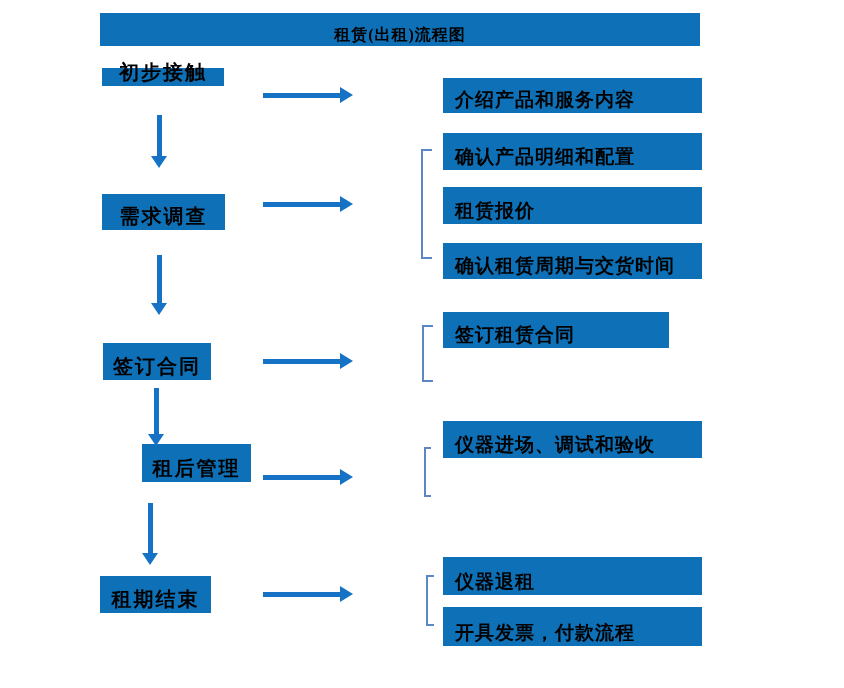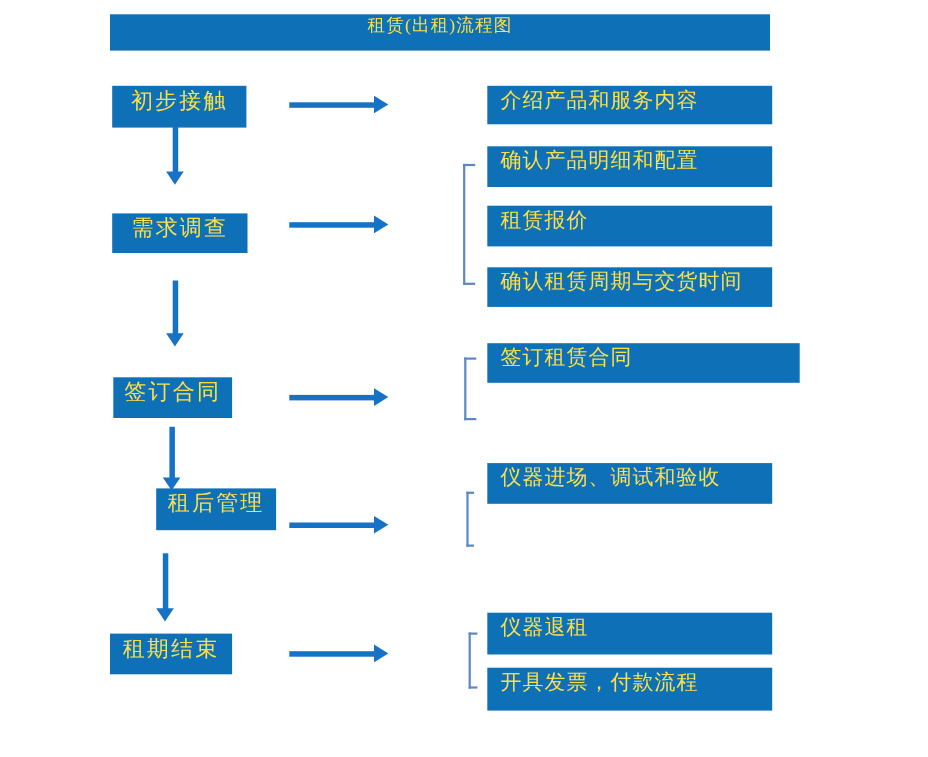--- a/index.html
+++ b/index.html
@@ -1,22 +1,22 @@
 <!DOCTYPE html>
 <html><head>
 <meta charset="utf-8">
 <style>
   html,body{margin:0;padding:0;background:#ffffff;}
   .canvas{
     position:relative;width:844px;height:688px;background:#ffffff;overflow:hidden;
     font-family:"Liberation Serif","DejaVu Serif",serif;
   }
   .box{
-    position:absolute;background:#0E71B8;color:#fde047;font-weight:normal;
-    display:flex;align-items:flex-start;box-sizing:border-box;
+    position:absolute;background:#0E71B8;color:#000000;font-weight:bold;
+    display:flex;align-items:flex-end;box-sizing:border-box;
   }
   .title-bar{justify-content:center;font-size:16px;letter-spacing:1px;}
   .step-box{justify-content:center;font-size:20px;letter-spacing:2px;}
   .out-box{padding-left:12px;font-size:19px;letter-spacing:1px;white-space:nowrap;}
   .harrow{position:absolute;width:90px;height:17px;}
   .harrow .shaft{position:absolute;left:0;top:6px;width:79px;height:5px;background:#1572C4;}
   .harrow .head{
     position:absolute;right:0;top:0;width:0;height:0;
     border-top:8.5px solid transparent;border-bottom:8.5px solid transparent;
     border-left:13px solid #1572C4;
@@ -35,21 +35,21 @@
 </style>
 </head>
 <body>
 
 <div class="canvas">
 
   <div class="box title-bar" style="left:100px;top:13px;width:600px;height:33px;">
     <span>租赁(出租)流程图</span>
   </div>
 
-  <div class="box step-box" style="left:102px;top:78px;width:122px;height:38px;">
+  <div class="box step-box" style="left:102px;top:68px;width:122px;height:18px;">
     <span>初步接触</span>
   </div>
   <div class="box step-box" style="left:102px;top:194px;width:123px;height:36px;">
     <span>需求调查</span>
   </div>
   <div class="box step-box" style="left:103px;top:343px;width:108px;height:37px;">
     <span>签订合同</span>
   </div>
   <div class="box step-box" style="left:101px;top:444px;width:109px;height:38px;margin-left:41px;">
     <span>租后管理</span>
@@ -65,21 +65,21 @@
   <div class="box out-box" style="left:443px;top:133px;width:259px;height:37px;">
     <span>确认产品明细和配置</span>
   </div>
   <div class="box out-box" style="left:443px;top:187px;width:259px;height:37px;">
     <span>租赁报价</span>
   </div>
   <div class="box out-box" style="left:443px;top:243px;width:259px;height:36px;">
     <span>确认租赁周期与交货时间</span>
   </div>
 
-  <div class="box out-box" style="left:443px;top:312px;width:284px;height:36px;">
+  <div class="box out-box" style="left:443px;top:312px;width:226px;height:36px;">
     <span>签订租赁合同</span>
   </div>
 
   <div class="box out-box" style="left:443px;top:421px;width:259px;height:37px;">
     <span>仪器进场、调试和验收</span>
   </div>
 
   <div class="box out-box" style="left:443px;top:557px;width:259px;height:38px;">
     <span>仪器退租</span>
   </div>

